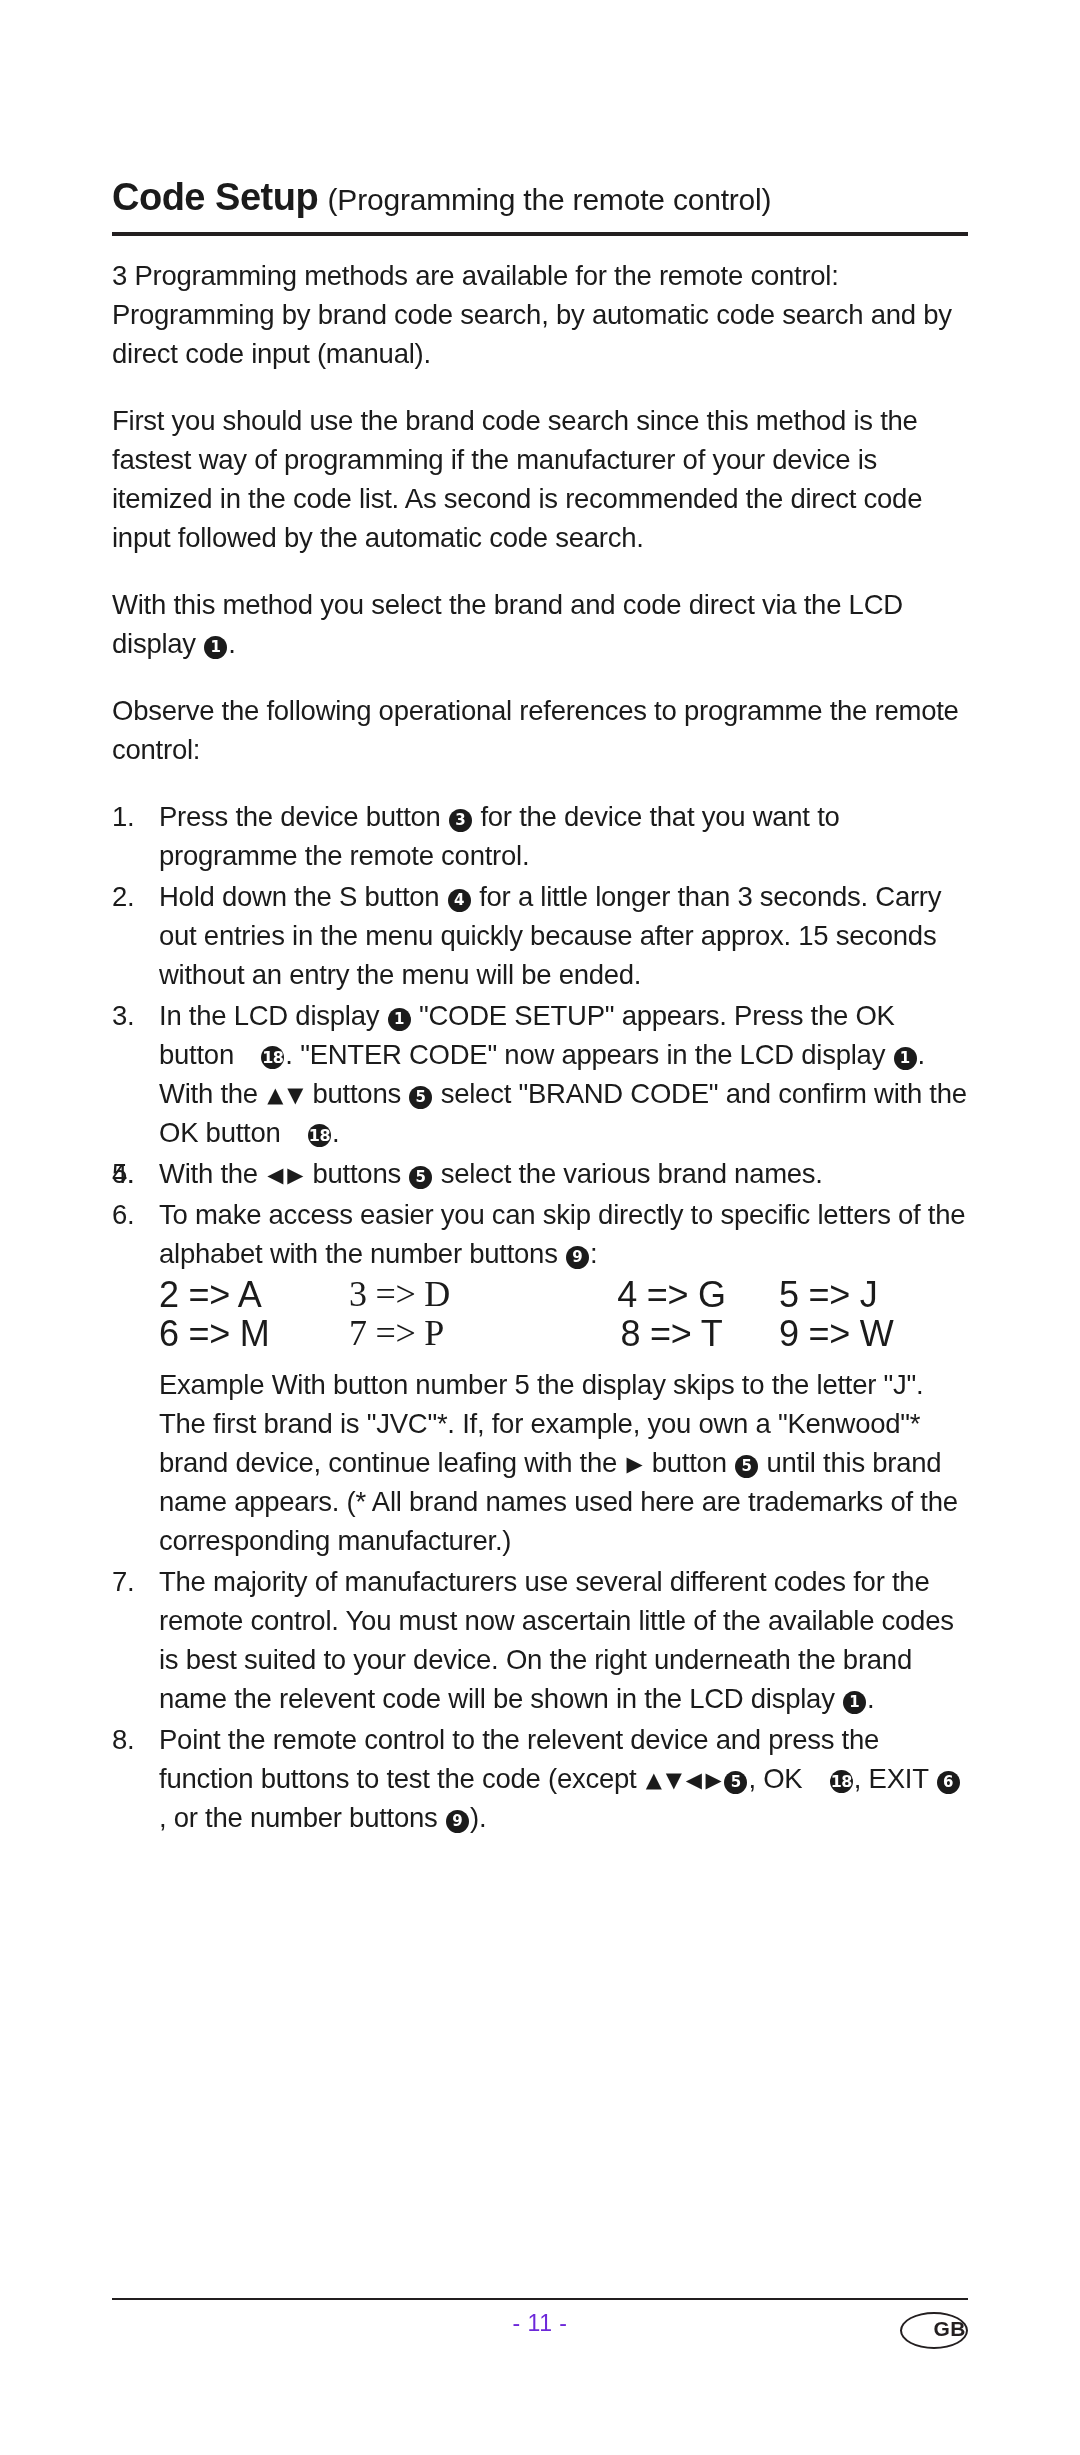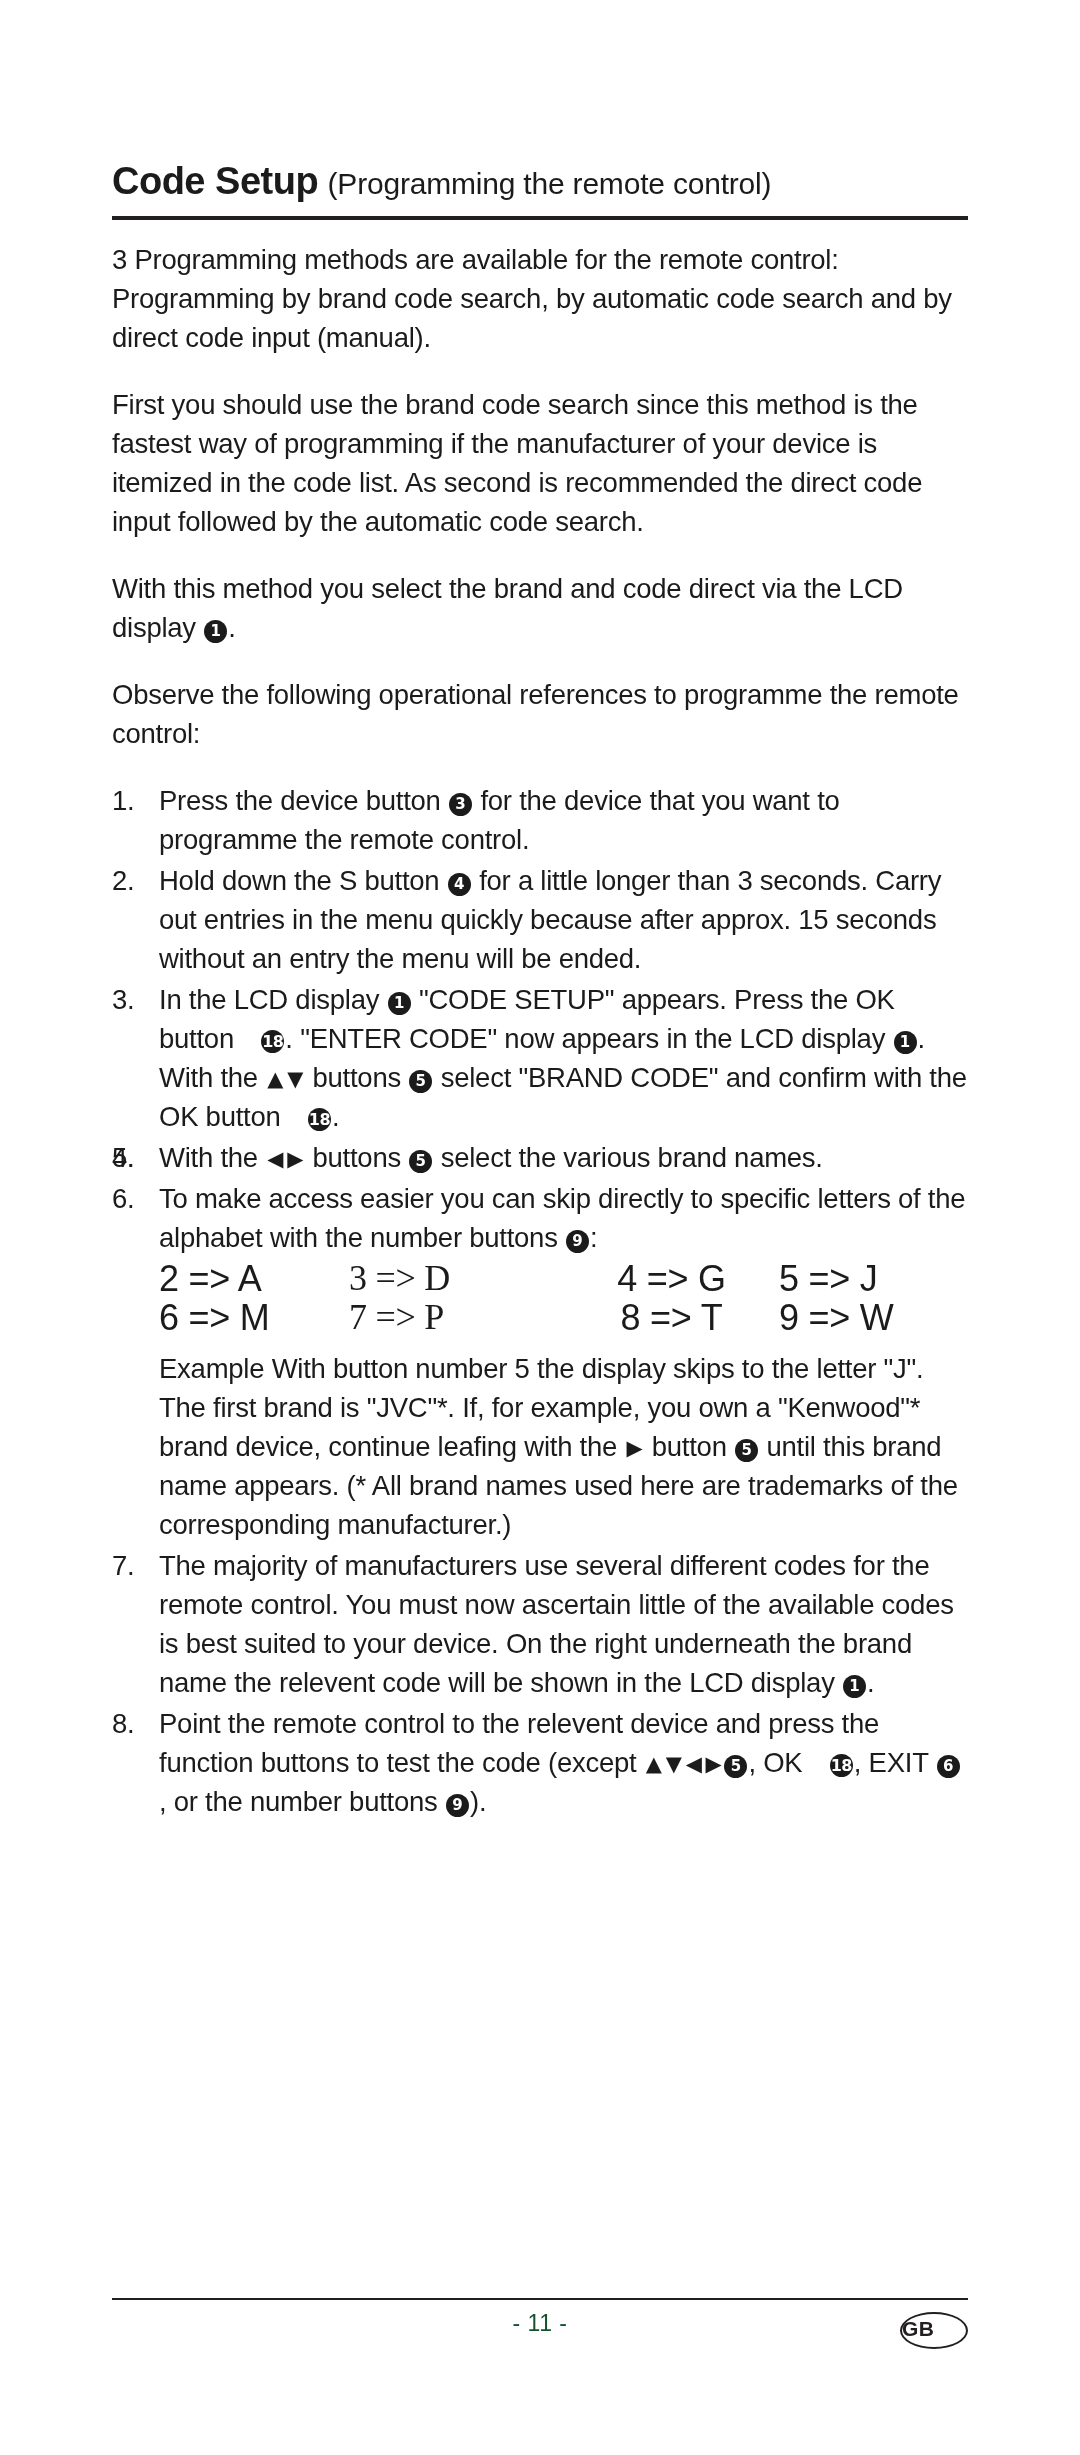--- a/index.html
+++ b/index.html
@@ -28,21 +28,21 @@
     left: 112px;
     top: 160px;
     width: 856px;
   }
 
   
   .doc-title {
     font-size: 35px;
     line-height: 1.15;
     letter-spacing: -0.3px;
-    margin: 0 0 12px 0;
+    margin: 16px 0 12px 0;
     white-space: nowrap;
   }
   .doc-title .main {
     font-weight: bold;
     font-size: 38px;
     letter-spacing: -0.5px;
   }
   .doc-title .sub {
     font-weight: normal;
     font-size: 30px;
@@ -162,31 +162,31 @@
     border: 0;
     border-top: 2px solid #231f20;
     margin: 0;
     width: 856px;
   }
   .page-number {
     text-align: center;
     font-size: 23px;
     letter-spacing: 0.5px;
     margin-top: 10px;
-    color: #14532d;
+    color: #6d28d9;
   }
   .lang-badge {
     position: absolute;
     right: 0;
     top: 14px;
     width: 64px;
     height: 33px;
     border: 2.5px solid #231f20;
     border-radius: 50%;
-    text-align: left;
+    text-align: right;
     line-height: 29px;
     font-size: 21px;
     font-weight: bold;
     letter-spacing: 0.5px;
     color: #231f20;
     background: #ffffff;
   }
 </style>
 </head>
 <body>

